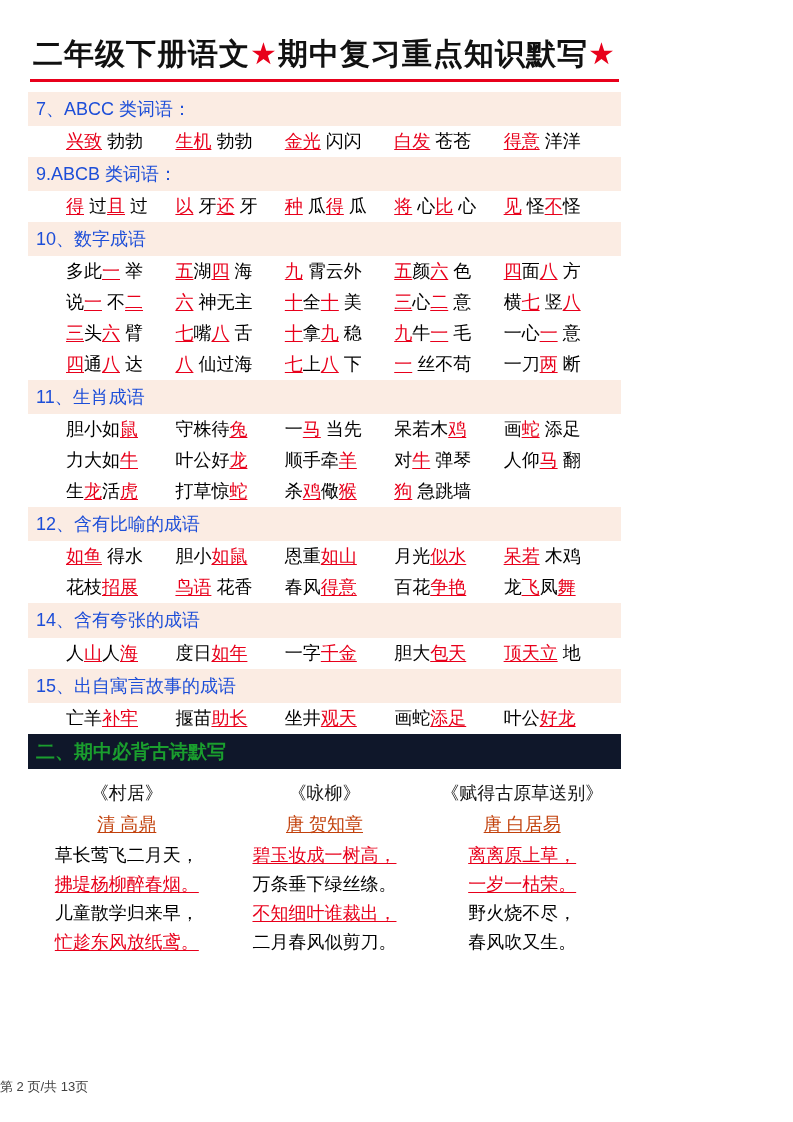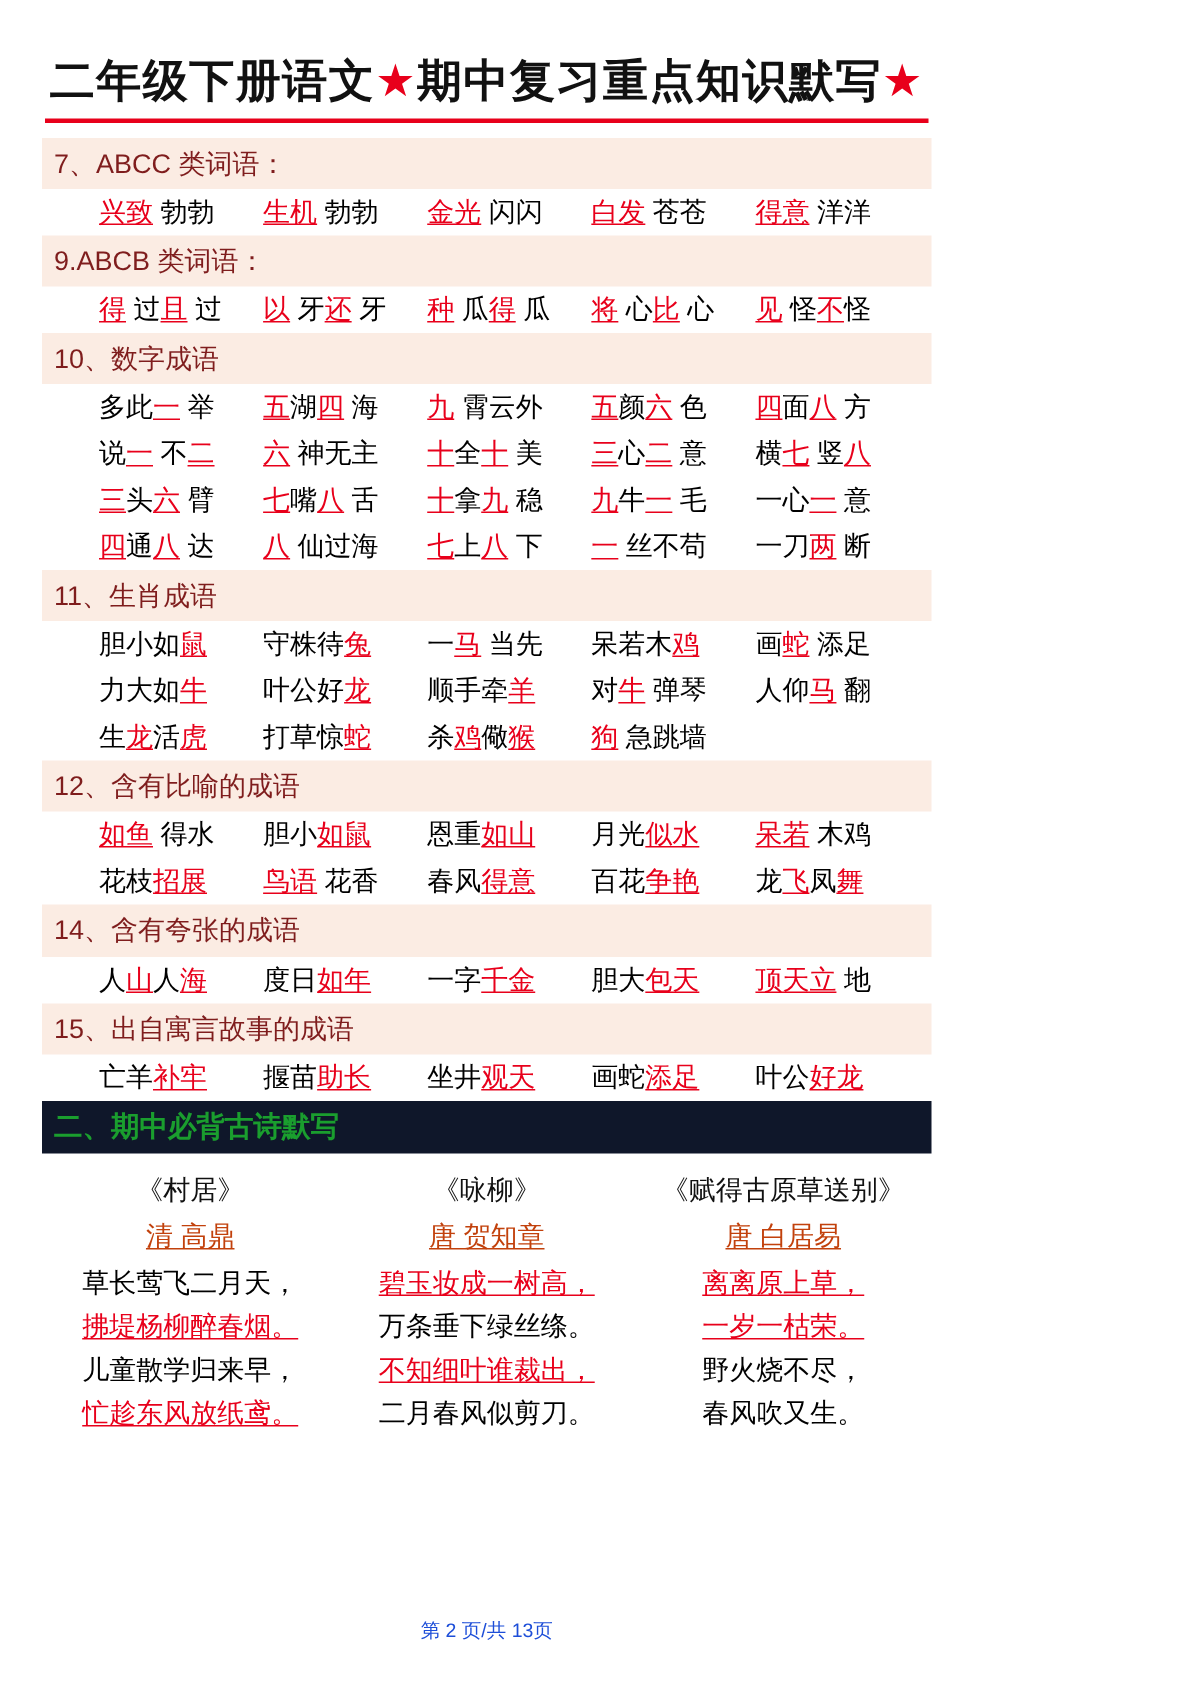--- a/index.html
+++ b/index.html
@@ -41,21 +41,21 @@
     height: 3px;
     background: #e8001b;
     margin: 4px 2px 0 2px;
   }
   
   .band {
     background: #fbece3;
     padding: 4px 8px;
     font-size: 18px;
     line-height: 1.45;
-    color: #7f1d1d;
+    color: #1d4ed8;
   }
   .band.green {
     background: #0f172a;
     color: #1a9e2e;
     font-weight: bold;
     font-size: 19px;
   }
   
   .row {
     display: flex;
@@ -84,23 +84,22 @@
   }
   .poem .ptitle { font-weight: normal; color: #111; margin-bottom: 2px; }
   .poem .pauthor { color: #c2410c; text-decoration: underline; text-underline-offset: 2px; margin-bottom: 1px; }
   .poem .pline { white-space: nowrap; }
   
   .footer {
     position: absolute;
     left: 0;
     right: 0;
     bottom: 26px;
-    text-align: center;
     font-size: 13px;
-    color: #1d4ed8;
+    color: #404040;
   }
 </style>
 </head>
 <body>
 
 <div class="page">
 
   <div class="title-wrap">
     <div class="title">
       <span>二年级下册语文</span><span class="star">★</span><span>期中复习重点知识默写</span><span class="star">★</span>

